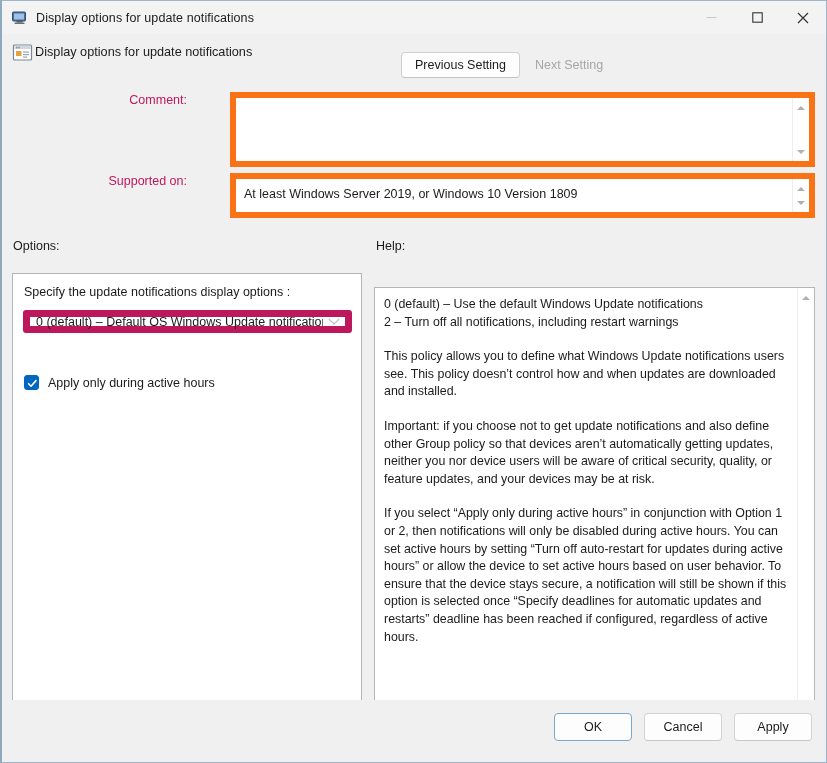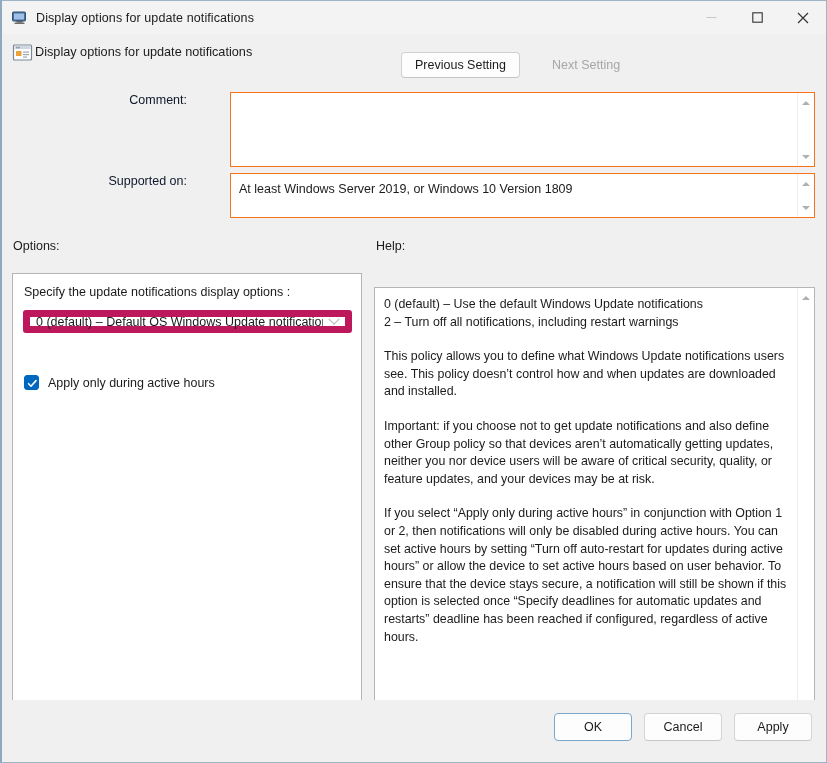--- a/index.html
+++ b/index.html
@@ -79,21 +79,21 @@
     position: absolute;
     left: 33px; top: 11px;
     font-size: 12.7px;
     color: #1b1b1b;
     white-space: nowrap;
   }
   .nav-buttons {
     position: absolute;
     left: 399px; top: 18px;
     display: flex;
-    gap: 18px;
+    gap: 1px;
   }
   .nav-btn {
     height: 26px;
     padding: 0 13px;
     display: inline-flex;
     align-items: center;
     justify-content: center;
     font-size: 12.5px;
     font-family: "Liberation Sans", sans-serif;
     border-radius: 4px;
@@ -155,31 +155,31 @@
   }
   .radio-label {
     font-size: 12.5px;
     color: #1b1b1b;
     white-space: nowrap;
   }
 
   .field-label {
     position: absolute;
     font-size: 12.5px;
-    color: #0f172a;
+    color: #be185d;
     text-align: right;
     white-space: nowrap;
   }
   .lbl-comment { left: 100px; top: 7px; width: 85px; }
   .lbl-supported { left: 80px; top: 88px; width: 105px; }
 
   .textbox {
     position: absolute;
     background: #ffffff;
-    border: 1px solid #f97316;
+    border: 6px solid #f97316;
     box-sizing: border-box;
     overflow: hidden;
   }
   .box-comment {
     left: 228px; top: 6px;
     width: 585px; height: 75px;
   }
   .box-supported {
     left: 228px; top: 87px;
     width: 585px; height: 45px;

